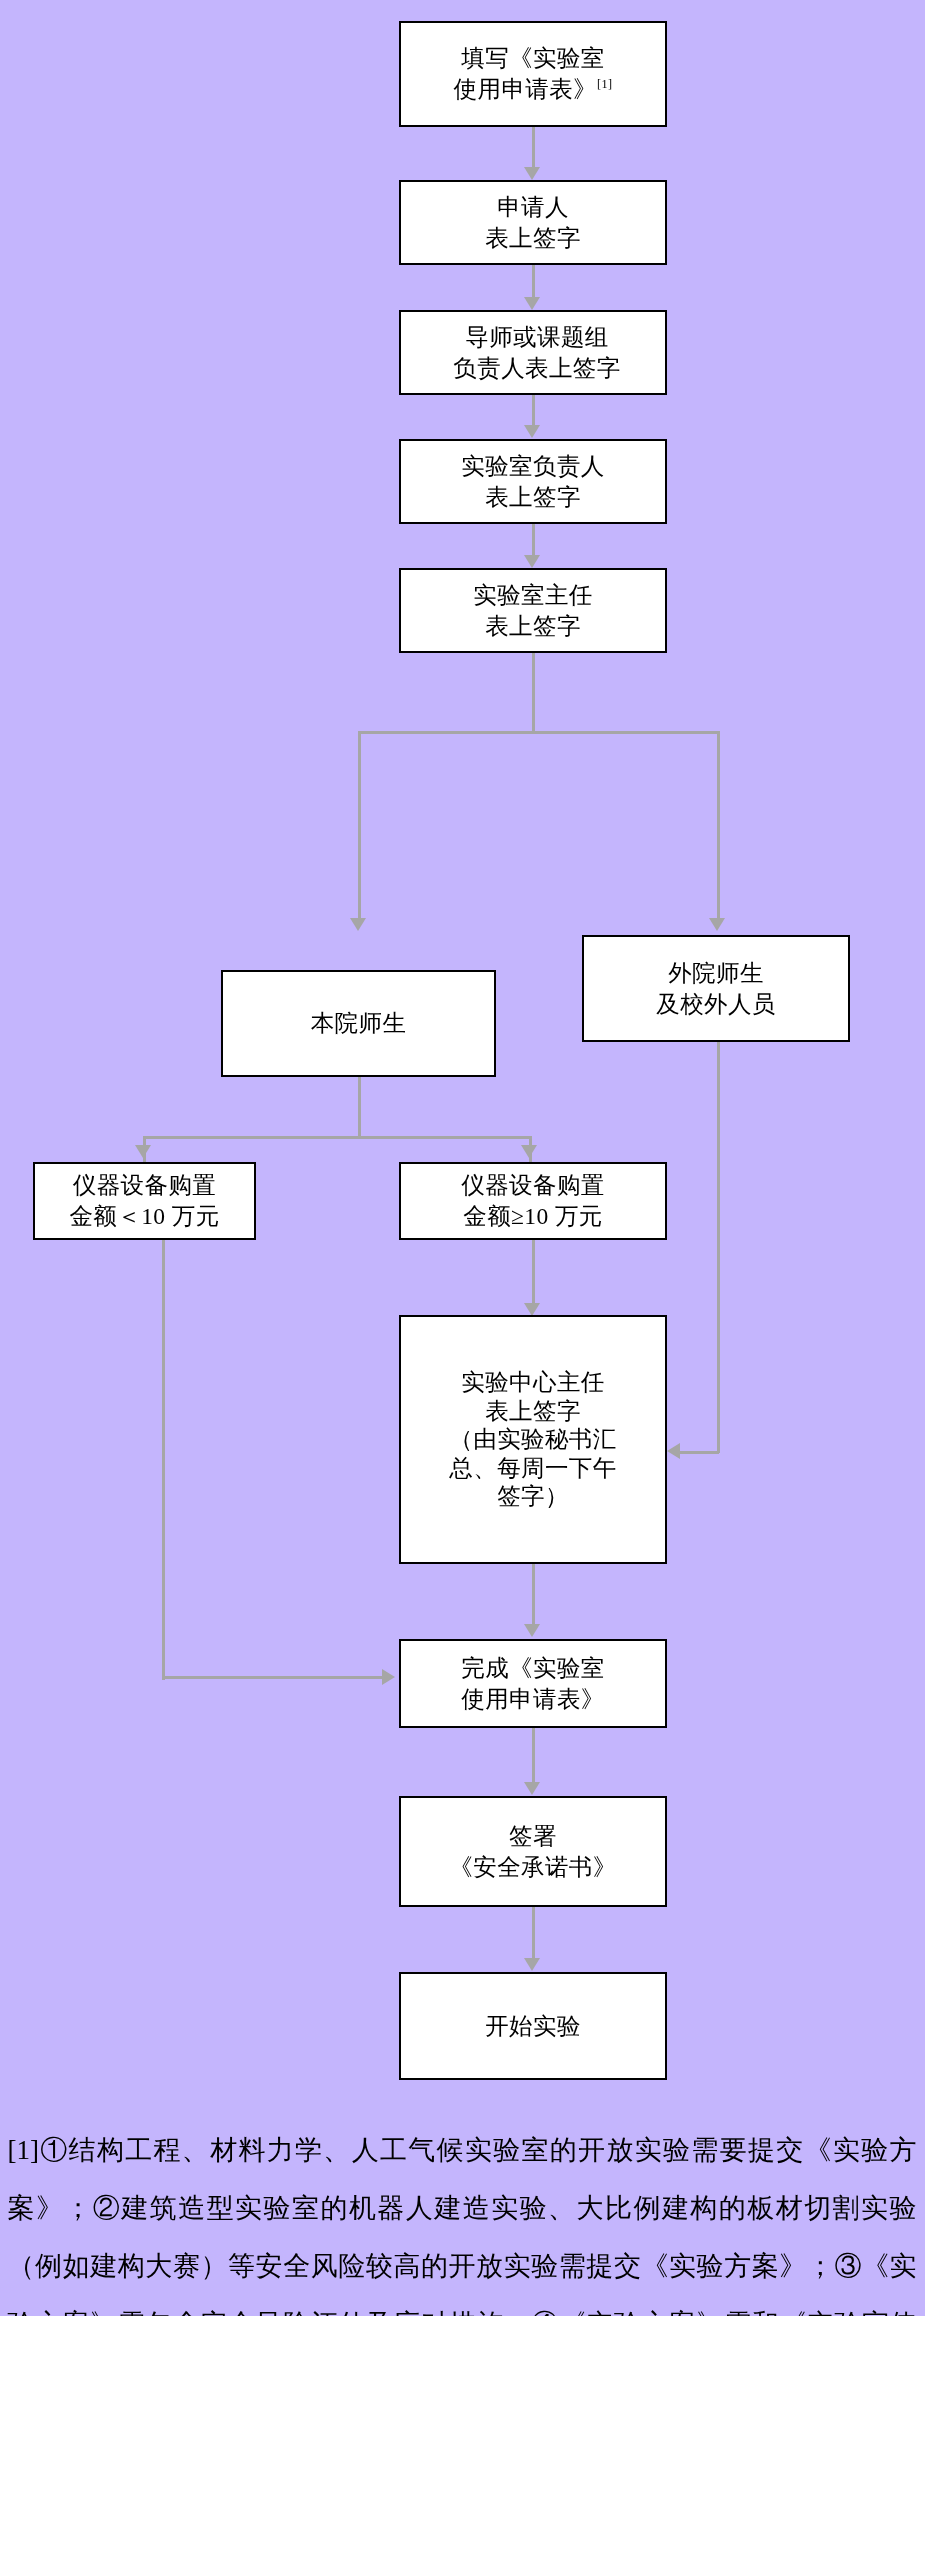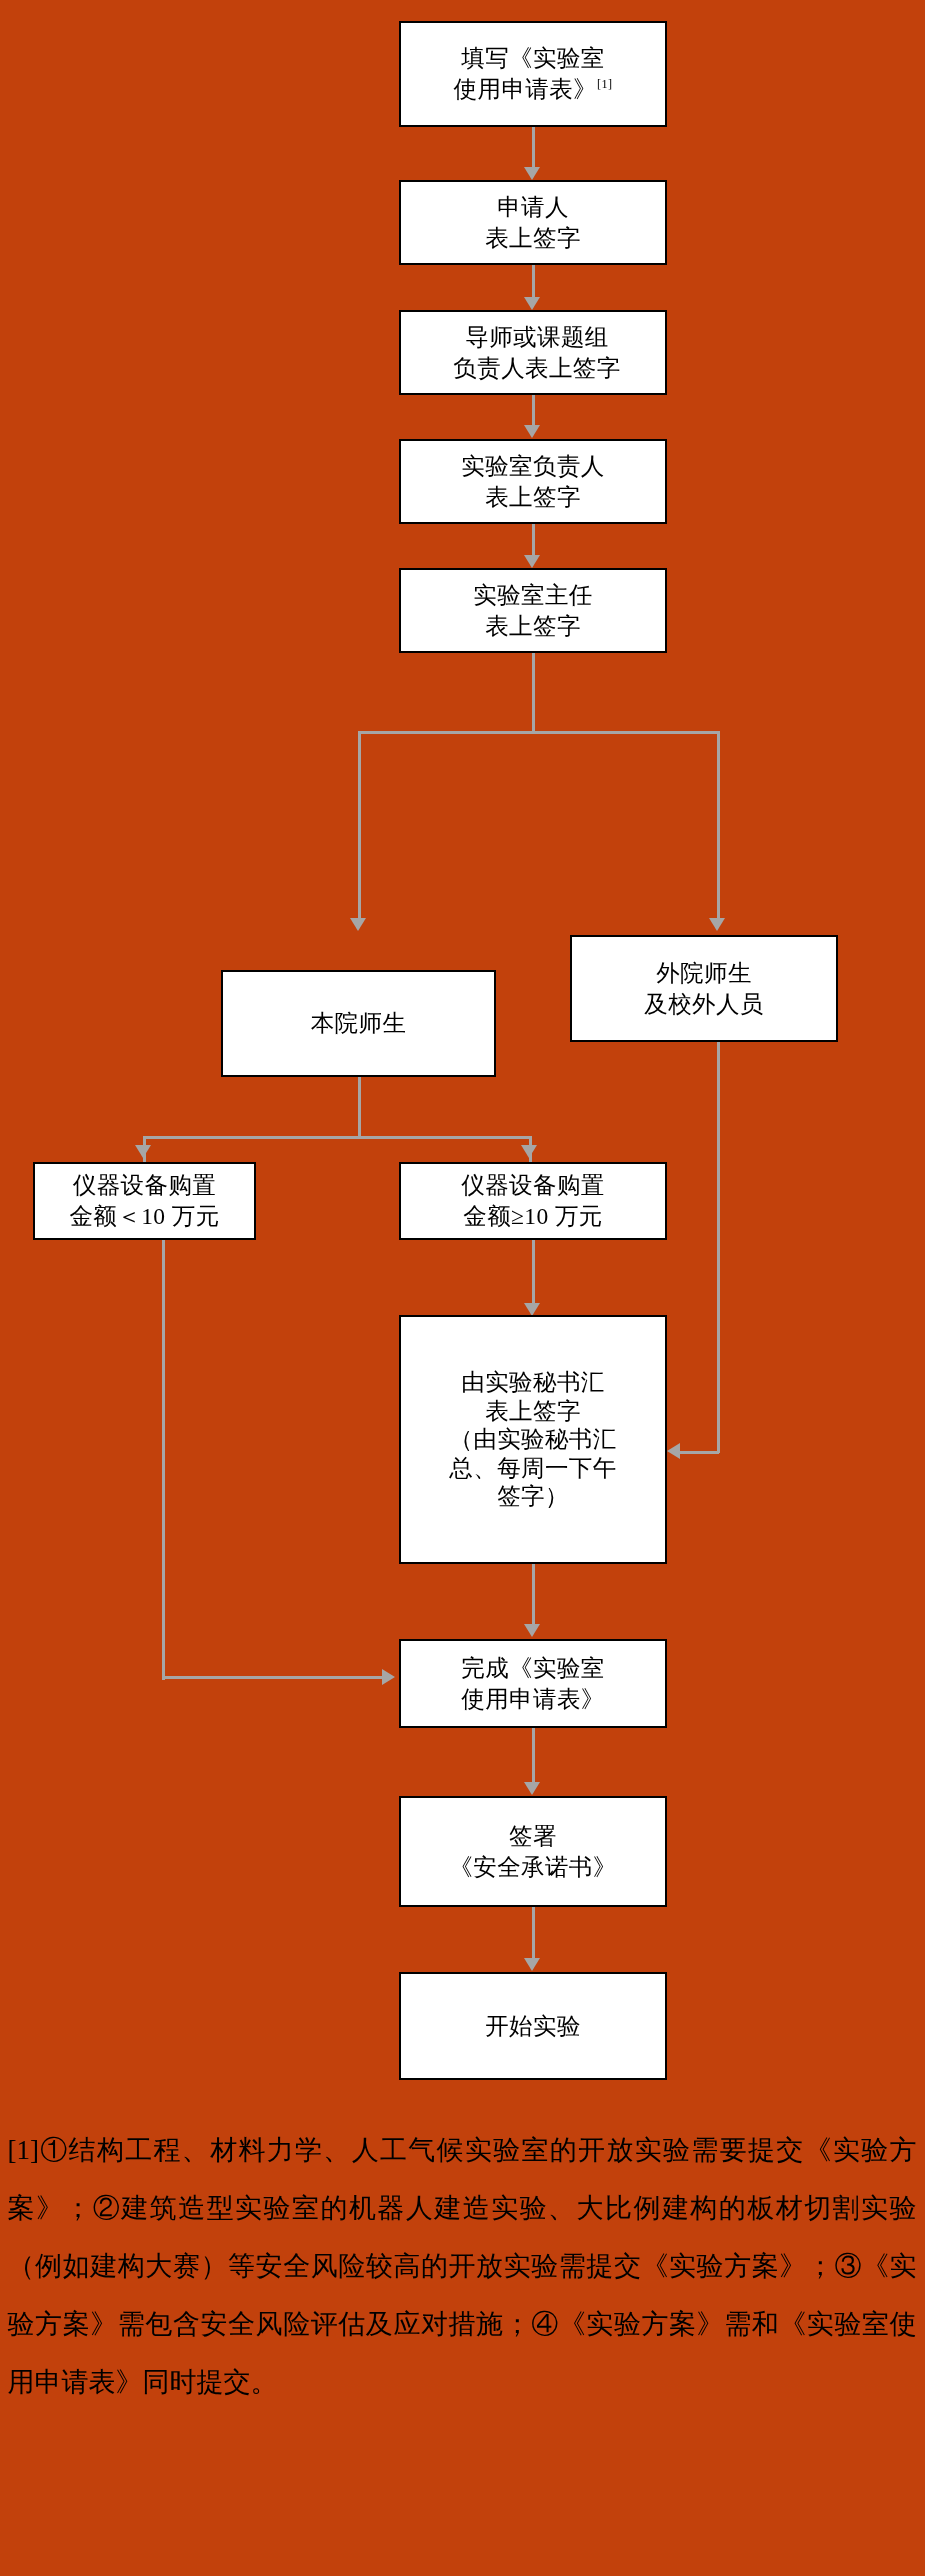--- a/index.html
+++ b/index.html
@@ -7,22 +7,22 @@
     padding: 0;
     background: #ffffff;
   }
   body {
     font-family: "Liberation Serif", "DejaVu Serif", serif;
     color: #000000;
   }
   #page {
     position: relative;
     width: 925px;
-    height: 2576px;
-    background: #c2410c;
+    height: 2316px;
+    background: #c4b5fd;
     overflow: hidden;
   }
   
   .node {
     position: absolute;
     box-sizing: border-box;
     border: 2.8px solid #000000;
     background: #ffffff;
     display: flex;
     flex-direction: column;
@@ -160,37 +160,37 @@
 
   <div class="node" style="left:399px; top:568px; width:268px; height:85px;">
     <span class="ln">实验室主任</span>
     <span class="ln">表上签字</span>
   </div>
 
   <div class="node" style="left:221px; top:970px; width:275px; height:107px;">
     <span class="ln">本院师生</span>
   </div>
 
-  <div class="node" style="left:570px; top:935px; width:268px; height:107px;">
+  <div class="node" style="left:582px; top:935px; width:268px; height:107px;">
     <span class="ln">外院师生</span>
     <span class="ln">及校外人员</span>
   </div>
 
   <div class="node" style="left:33px; top:1162px; width:223px; height:78px;">
     <span class="ln">仪器设备购置</span>
     <span class="ln">金额＜10 万元</span>
   </div>
 
   <div class="node" style="left:399px; top:1162px; width:268px; height:78px;">
     <span class="ln">仪器设备购置</span>
     <span class="ln">金额≥10 万元</span>
   </div>
 
   <div class="node tight" style="left:399px; top:1315px; width:268px; height:249px;">
-    <span class="ln">由实验秘书汇</span>
+    <span class="ln">实验中心主任</span>
     <span class="ln">表上签字</span>
     <span class="ln">（由实验秘书汇</span>
     <span class="ln">总、每周一下午</span>
     <span class="ln">签字）</span>
   </div>
 
   <div class="node" style="left:399px; top:1639px; width:268px; height:89px;">
     <span class="ln">完成《实验室</span>
     <span class="ln">使用申请表》</span>
   </div>

